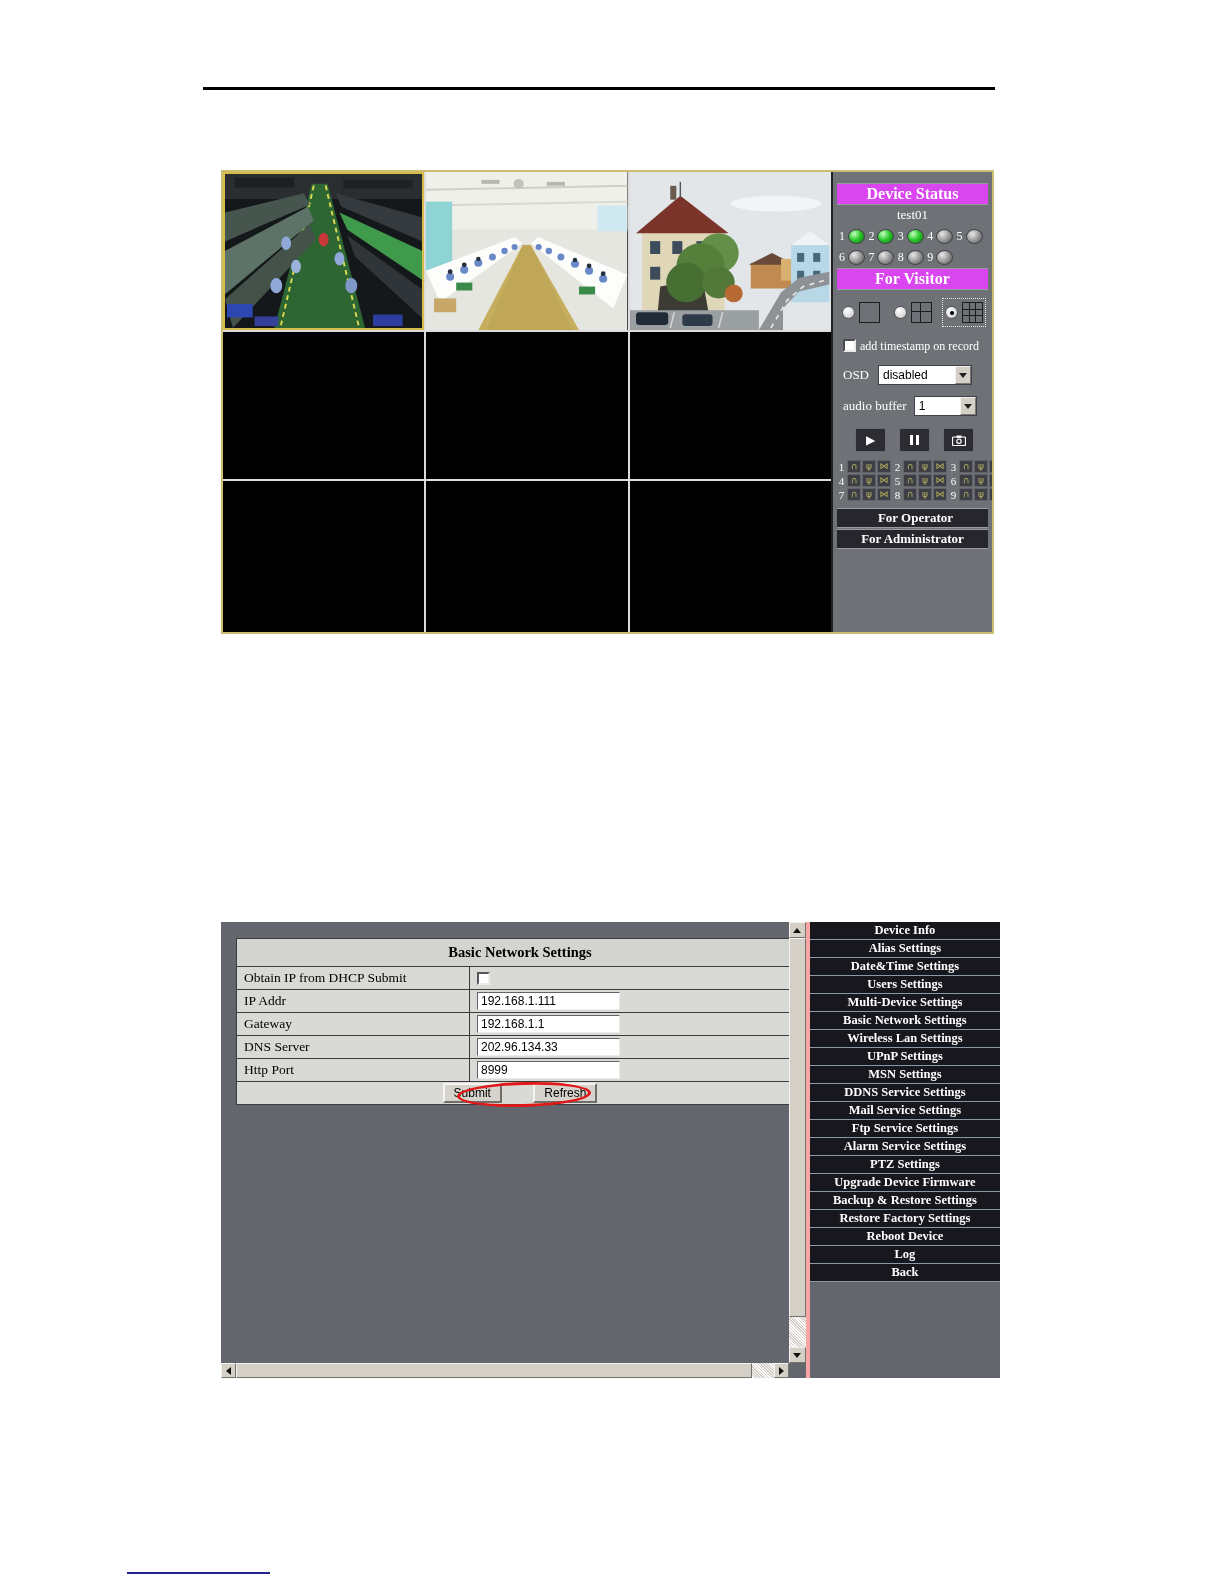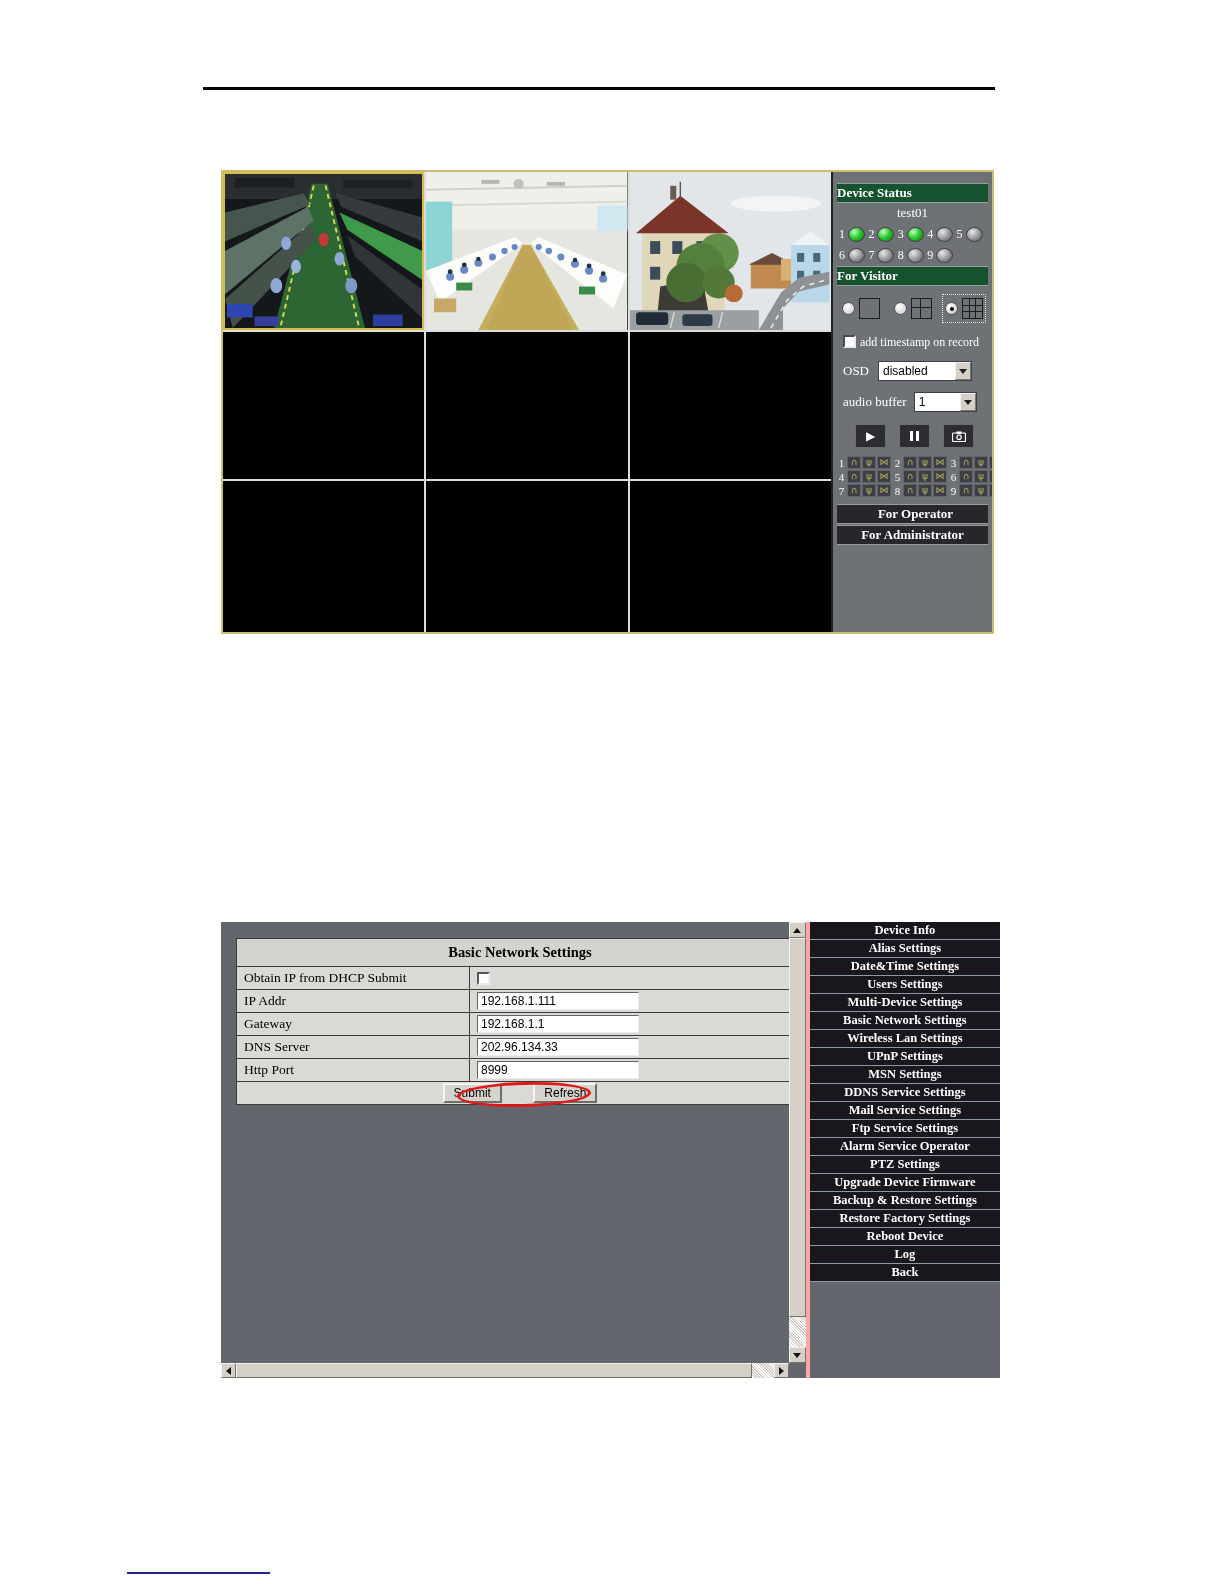--- a/index.html
+++ b/index.html
@@ -14,22 +14,22 @@
            border: 2px solid #cbbd72; background: #6e7175; display: flex; }
   .vgrid { width: 608px; height: 100%; display: grid;
            grid-template-columns: 1fr 1fr 1fr; grid-template-rows: 158px 147px 1fr;
            gap: 2px; background: #dcdcdc; }
   .cell { background: #000; overflow: hidden; position: relative; }
   .cell svg { display:block; width: 100%; height: 100%; }
   .cell.sel { border: 2px solid #d8bc4a; }
 
   .sbar { flex: 1; background: #6e7175; border-left: 2px solid #212125; padding: 11px 4px 0 4px;
           color: #fff; overflow: hidden; }
-  .bar { background: #14532d; border-top: 1px solid #9a9aa2; border-bottom: 1px solid #9a9aa2;
-         text-align: left; font-weight: bold; font-size: 13px; padding: 1px 0; }
+  .bar { background: #d946ef; border-top: 1px solid #9a9aa2; border-bottom: 1px solid #9a9aa2;
+         text-align: center; font-weight: bold; font-size: 16px; padding: 1px 0; }
   .devname { text-align: center; font-size: 13px; padding: 2px 0 3px 0; }
   .ledrow { display: flex; align-items: center; padding: 3px 2px; }
   .ledu { display: flex; align-items: center; width: 20%; }
   .lednum { font-size: 12px; width: 9px; }
   .led { width: 17px; height: 15px; border-radius: 50%; border: 1px solid #44444a;
          background: radial-gradient(circle at 35% 30%, #e8e8e8, #9a9a9a 50%, #56565c 95%); }
   .led.on { background: radial-gradient(circle at 35% 30%, #c6ffc6, #2ecb2e 45%, #0d7a10 95%); }
 
   .vmodes { display: flex; justify-content: space-between; align-items: center; margin: 9px 3px 0 3px; }
   .vm { display: flex; align-items: center; gap: 4px; padding: 3px 2px; }
@@ -77,21 +77,21 @@
 
   
   .shot2 { position: absolute; left: 221px; top: 922px; width: 779px; height: 456px; display: flex; }
   .content { width: 609px; height: 100%; background: #63666c; position: relative; }
 
   .nstable { position: absolute; left: 15px; top: 16px; width: 568px; border-collapse: collapse;
              background: #d9d9d5; color: #000; font-size: 13.5px; }
   .nstable td { border: 1px solid #3c3c3c; height: 23px; padding: 0 7px; }
   .nstable td.hdr { text-align: center; font-weight: bold; font-size: 14.5px; height: 28px; background: #d3d3cf; }
   .nstable td.lab { width: 233px; }
-  .txt { width: 162px; height: 18px; background: #fff; border: 1px solid; padding: 0 3px;
+  .txt { width: 143px; height: 18px; background: #fff; border: 1px solid; padding: 0 3px;
          border-color: #62626a #ececec #ececec #62626a; font-family: "Liberation Sans", sans-serif; font-size: 12px; }
   .fcbx { display: inline-block; width: 13px; height: 13px; background: #fff; vertical-align: middle;
           border: 2px solid; border-color: #55555c #ececec #ececec #55555c; }
   .btnrow td { text-align: center; }
   .pbtn { font-family: "Liberation Sans", sans-serif; font-size: 12px; color: #000; background: #d6d3cc;
           border: 2px solid; border-color: #f6f4f0 #6e6e68 #6e6e68 #f6f4f0; padding: 1px 9px; margin: 0 14px;
           cursor: pointer; }
   .ellipse { position: absolute; left: 236px; top: 160px; width: 134px; height: 25px;
              border: 3px solid #e01818; border-radius: 50%; transform: rotate(-1.5deg); pointer-events: none; }
 
@@ -481,21 +481,21 @@
       <div class="mi">Date&amp;Time Settings</div>
       <div class="mi">Users Settings</div>
       <div class="mi">Multi-Device Settings</div>
       <div class="mi">Basic Network Settings</div>
       <div class="mi">Wireless Lan Settings</div>
       <div class="mi">UPnP Settings</div>
       <div class="mi">MSN Settings</div>
       <div class="mi">DDNS Service Settings</div>
       <div class="mi">Mail Service Settings</div>
       <div class="mi">Ftp Service Settings</div>
-      <div class="mi">Alarm Service Operator</div>
+      <div class="mi">Alarm Service Settings</div>
       <div class="mi">PTZ Settings</div>
       <div class="mi">Upgrade Device Firmware</div>
       <div class="mi">Backup &amp; Restore Settings</div>
       <div class="mi">Restore Factory Settings</div>
       <div class="mi">Reboot Device</div>
       <div class="mi">Log</div>
       <div class="mi">Back</div>
     </aside>
   </section>
 

